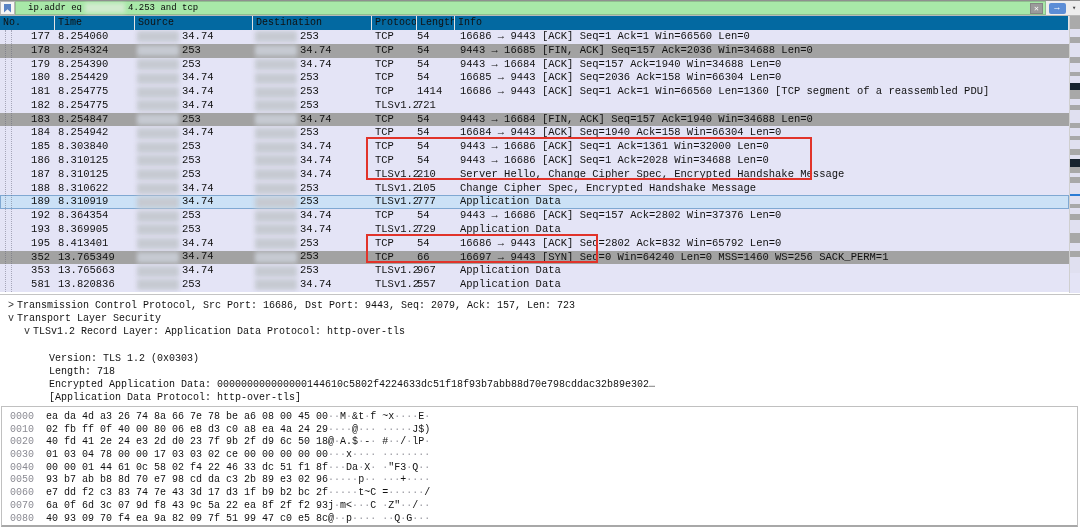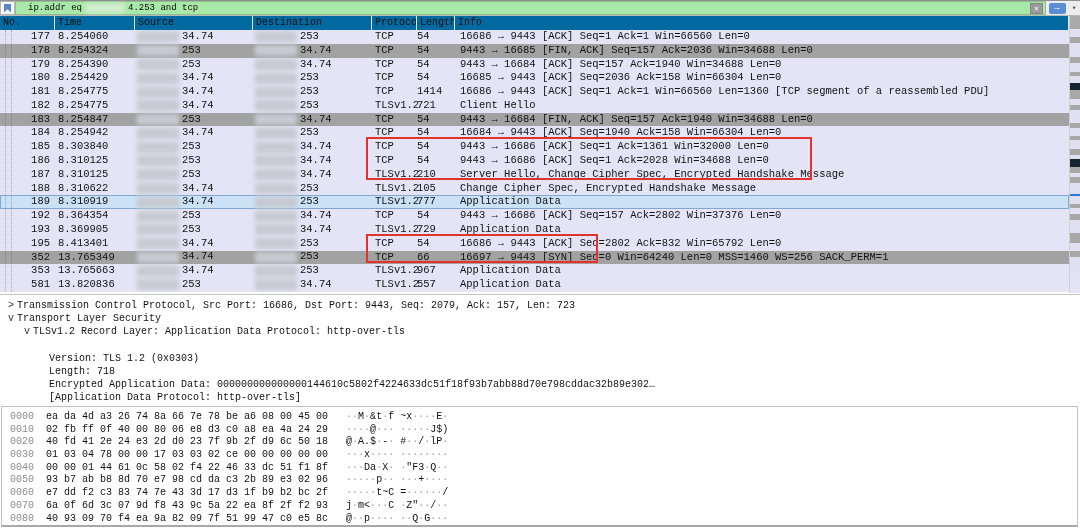--- a/index.html
+++ b/index.html
@@ -44,21 +44,21 @@
   .minimap div{width:100%}
   
   .details{position:absolute;top:293px;left:0;width:1080px;height:111px;border-top:1px solid #c4c4c4;background:#fff;font-size:10px;padding-top:4px;box-sizing:border-box}
   .dline{height:13.2px;line-height:13.2px;white-space:nowrap;display:flex}
   .darrow{width:12px;text-align:center;color:#333;flex:none}
   
   .hexpane{position:absolute;top:405px;left:1px;width:1077px;height:121px;border:1px solid #c0c0c0;border-bottom:2px solid #a8a8a8;background:#fff;font-size:10px;padding:4px 0 0 8px;box-sizing:border-box}
   .hline{height:12.7px;line-height:12.7px;white-space:nowrap}
   .hoff{display:inline-block;width:28px;color:#8b8b93}
   .hbytes{margin-left:8px}
-  .hascii{margin-left:18px}
+  .hascii{}
   .dim{color:#97979f}
 </style>
 </head>
 <body>
 
 <div class="filter-bar">
   <div class="bookmark-btn">
     <div class="bookmark-glyph"></div>
   </div>
   <div class="filter-field">
@@ -166,21 +166,20 @@
       <div class="c-src">
         <span class="redact"></span>
         <span>34.74</span>
       </div>
       <div class="c-dst">
         <span class="redact"></span>
         <span>253</span>
       </div>
       <div class="c-proto">TLSv1.2</div>
       <div class="c-len">721</div>
-      <div class="c-info">Client Hello</div>
     </div>
     <div class="prow g">
       <div class="c-no">183</div>
       <div class="c-time">8.254847</div>
       <div class="c-src">
         <span class="redact"></span>
         <span>253</span>
       </div>
       <div class="c-dst">
         <span class="redact"></span>

